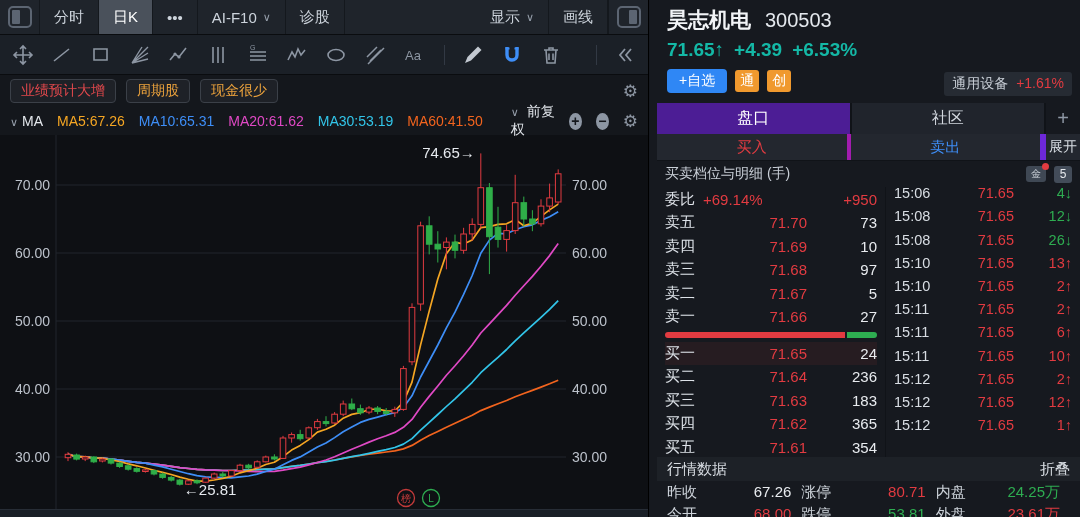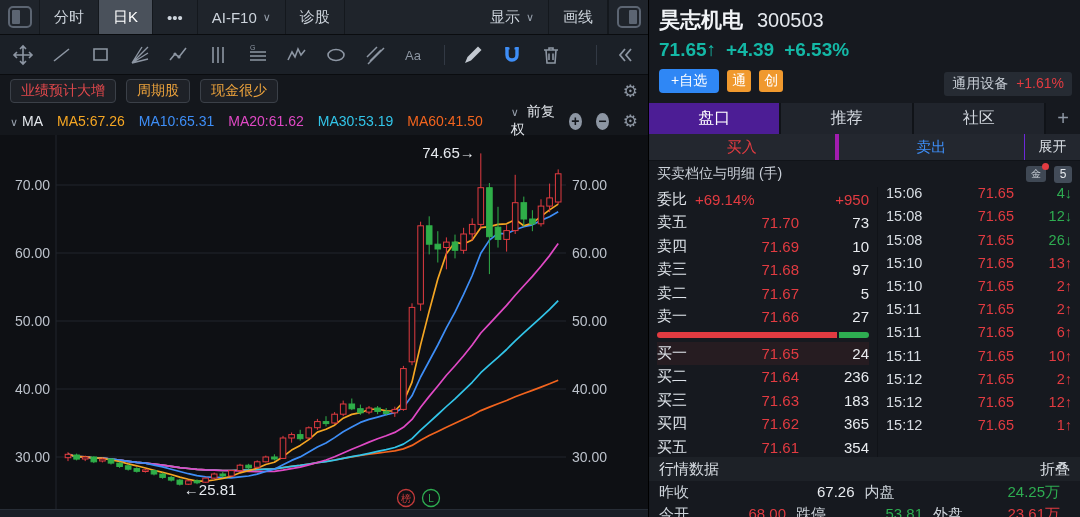--- a/index.html
+++ b/index.html
@@ -42,21 +42,21 @@
   .marow .adj { color:#e3e7ec; cursor:pointer; }
   .cbtn { width:17px; height:17px; border-radius:50%; background:#8d96a3; color:#14171c; display:flex;
     align-items:center; justify-content:center; font-size:14px; font-weight:bold; cursor:pointer; line-height:1; }
 
   #chart { position:absolute; left:0; top:135px; width:648px; height:382px; }
   #chart svg text.axis { font-size:14px; fill:#bcc2cb; font-family:"Liberation Sans",sans-serif; }
   #chart svg text.ann { font-size:15px; fill:#e6eaef; font-family:"Liberation Sans",sans-serif; }
   #volstrip { position:absolute; left:0; top:509px; width:648px; height:8px; background:#1a1f27; border-top:1px solid #272d36; }
 
   
-  #right { position:absolute; left:648px; top:0; width:432px; height:517px; background:#16191f; border-left:1px solid #000; }
+  #right { position:absolute; left:648px; top:0; width:432px; height:517px; background:#16191f; border-left:1px solid #000;padding-left:8px; }
 
   .stk-head { height:103px; padding:6px 10px 0 10px; position:relative; }
   .stk-title { display:flex; align-items:baseline; gap:14px; }
   .stk-name { color:#f2f4f7; font-size:21px; font-weight:bold; }
   .stk-code { color:#e4e8ed; font-size:20px; }
   .stk-price-row { margin-top:5px; font-size:19px; font-weight:bold; color:#14b8a6; display:flex; gap:10px; align-items:baseline; }
   .stk-btns { margin-top:8px; display:flex; align-items:center; gap:8px; }
   .btn-watch { background:#2f87f5; color:#fff; font-size:14px; border-radius:4px; padding:3px 12px; cursor:pointer; }
   .badge-sq { background:#f0992e; color:#fff; font-size:14px; border-radius:3px; padding:2px 5px; cursor:pointer; }
   .sector-chip { position:absolute; right:8px; top:72px; background:#262b33; border-radius:3px; padding:3px 8px;
@@ -68,22 +68,22 @@
   .tab { flex:1; display:flex; align-items:center; justify-content:center; font-size:16px; color:#d3d8df;
     background:#20242c; cursor:pointer; }
   .tab.active { background:#4c1d95; color:#fff; }
   .tab-plus { width:34px; flex:none; display:flex; align-items:center; justify-content:center;
     color:#8f99a6; font-size:20px; background:#16191f; cursor:pointer; }
 
   .trade-tabs { height:27px; display:flex; background:#23272f; border-bottom:1px solid #101318; font-size:15px; }
   .tt-buy, .tt-sell { flex:1; display:flex; align-items:center; justify-content:center; cursor:pointer; }
   .tt-buy { color:#e23b41; border-right:4px solid #a21caf; }
   .tt-sell { color:#3e8ef7; }
-  .tt-expand { width:56px; display:flex; align-items:center; justify-content:center; color:#d9dee4;
-    font-size:14px; border-left:1px solid #6d28d9; cursor:pointer; }
+  .tt-expand { width:40px; display:flex; align-items:center; justify-content:center; color:#d9dee4;
+    font-size:14px; border-left:6px solid #6d28d9; cursor:pointer; }
 
   .sec-row { height:26px; display:flex; align-items:center; padding:0 8px; font-size:14px; color:#c9cfd7; }
   .sec-row .spacer { flex:1; }
   .icon-gold { width:20px; height:16px; background:#3f4854; border-radius:3px; position:relative;
     display:flex; align-items:center; justify-content:center; font-size:10px; color:#cdd3da; cursor:pointer; margin-right:8px; }
   .icon-gold .dot { position:absolute; right:-3px; top:-3px; width:7px; height:7px; border-radius:50%; background:#e23b41; }
   .badge-5 { min-width:18px; height:17px; background:#434c59; border-radius:3px; color:#e6e9ed; font-size:12px;
     display:flex; align-items:center; justify-content:center; padding:0 3px; cursor:pointer; }
 
   .book { display:flex; height:270px; }
@@ -425,21 +425,20 @@
         <span class="badge-sq">创</span>
       </div>
       <div class="sector-chip">
         <span class="sname">通用设备</span>
         <span class="spct">+1.61%</span>
       </div>
     </div>
 
     <div class="tabs" id="tabs-host">
         <div class="tab active">盘口</div>
-        <div class="tab">推荐</div>
         <div class="tab">社区</div>
         <div class="tab-plus">+</div>
       </div>
 
     <div class="trade-tabs">
       <span class="tt-buy">买入</span>
       <span class="tt-sell">卖出</span>
       <span class="tt-expand">展开</span>
     </div>
 
@@ -586,20 +585,24 @@
     <div class="mkt-head">
       <span>行情数据</span>
       <span class="spacer"></span>
       <span class="fold">折叠</span>
     </div>
     <div id="mkt-host">
         <div class="mrow">
           <span class="mcell">
             <span class="ml">昨收</span>
             <span class="mv c-white">67.26</span>
+          </span>
+          <span class="mcell">
+            <span class="ml">涨停</span>
+            <span class="mv c-red">80.71</span>
           </span>
           <span class="mcell">
             <span class="ml">内盘</span>
             <span class="mv c-green">24.25万</span>
           </span>
         </div>
         <div class="mrow">
           <span class="mcell">
             <span class="ml">今开</span>
             <span class="mv c-red">68.00</span>

